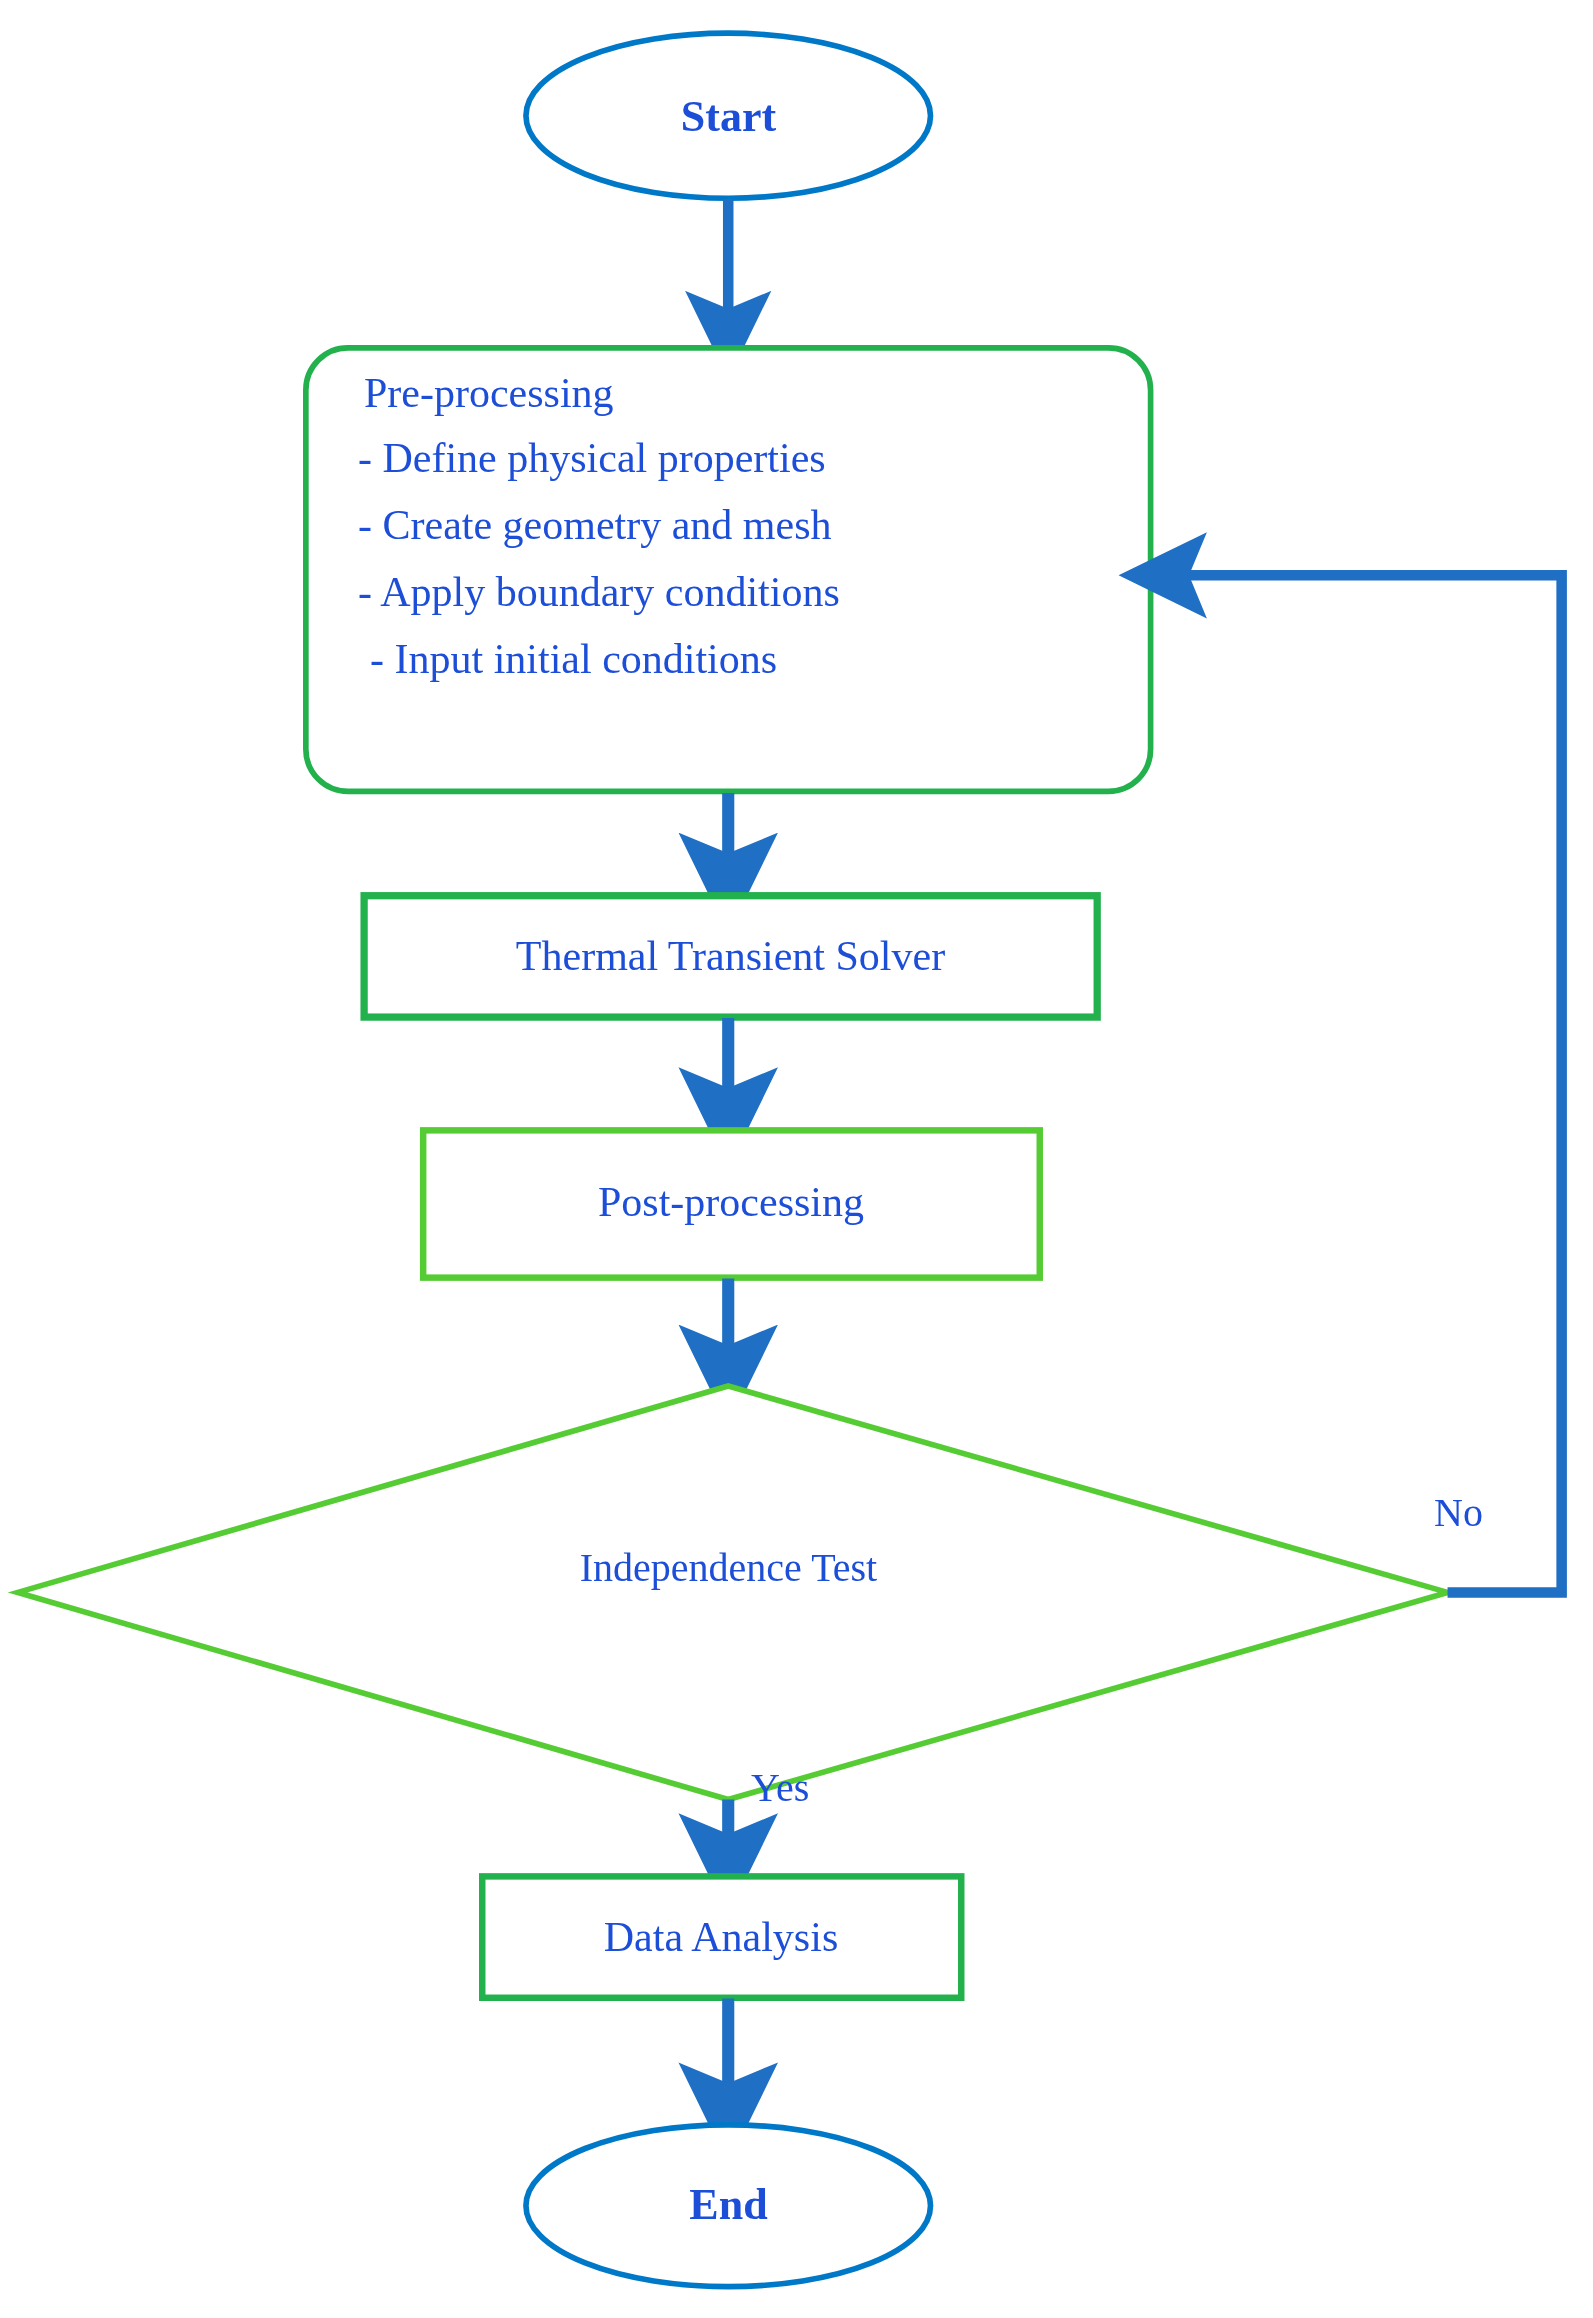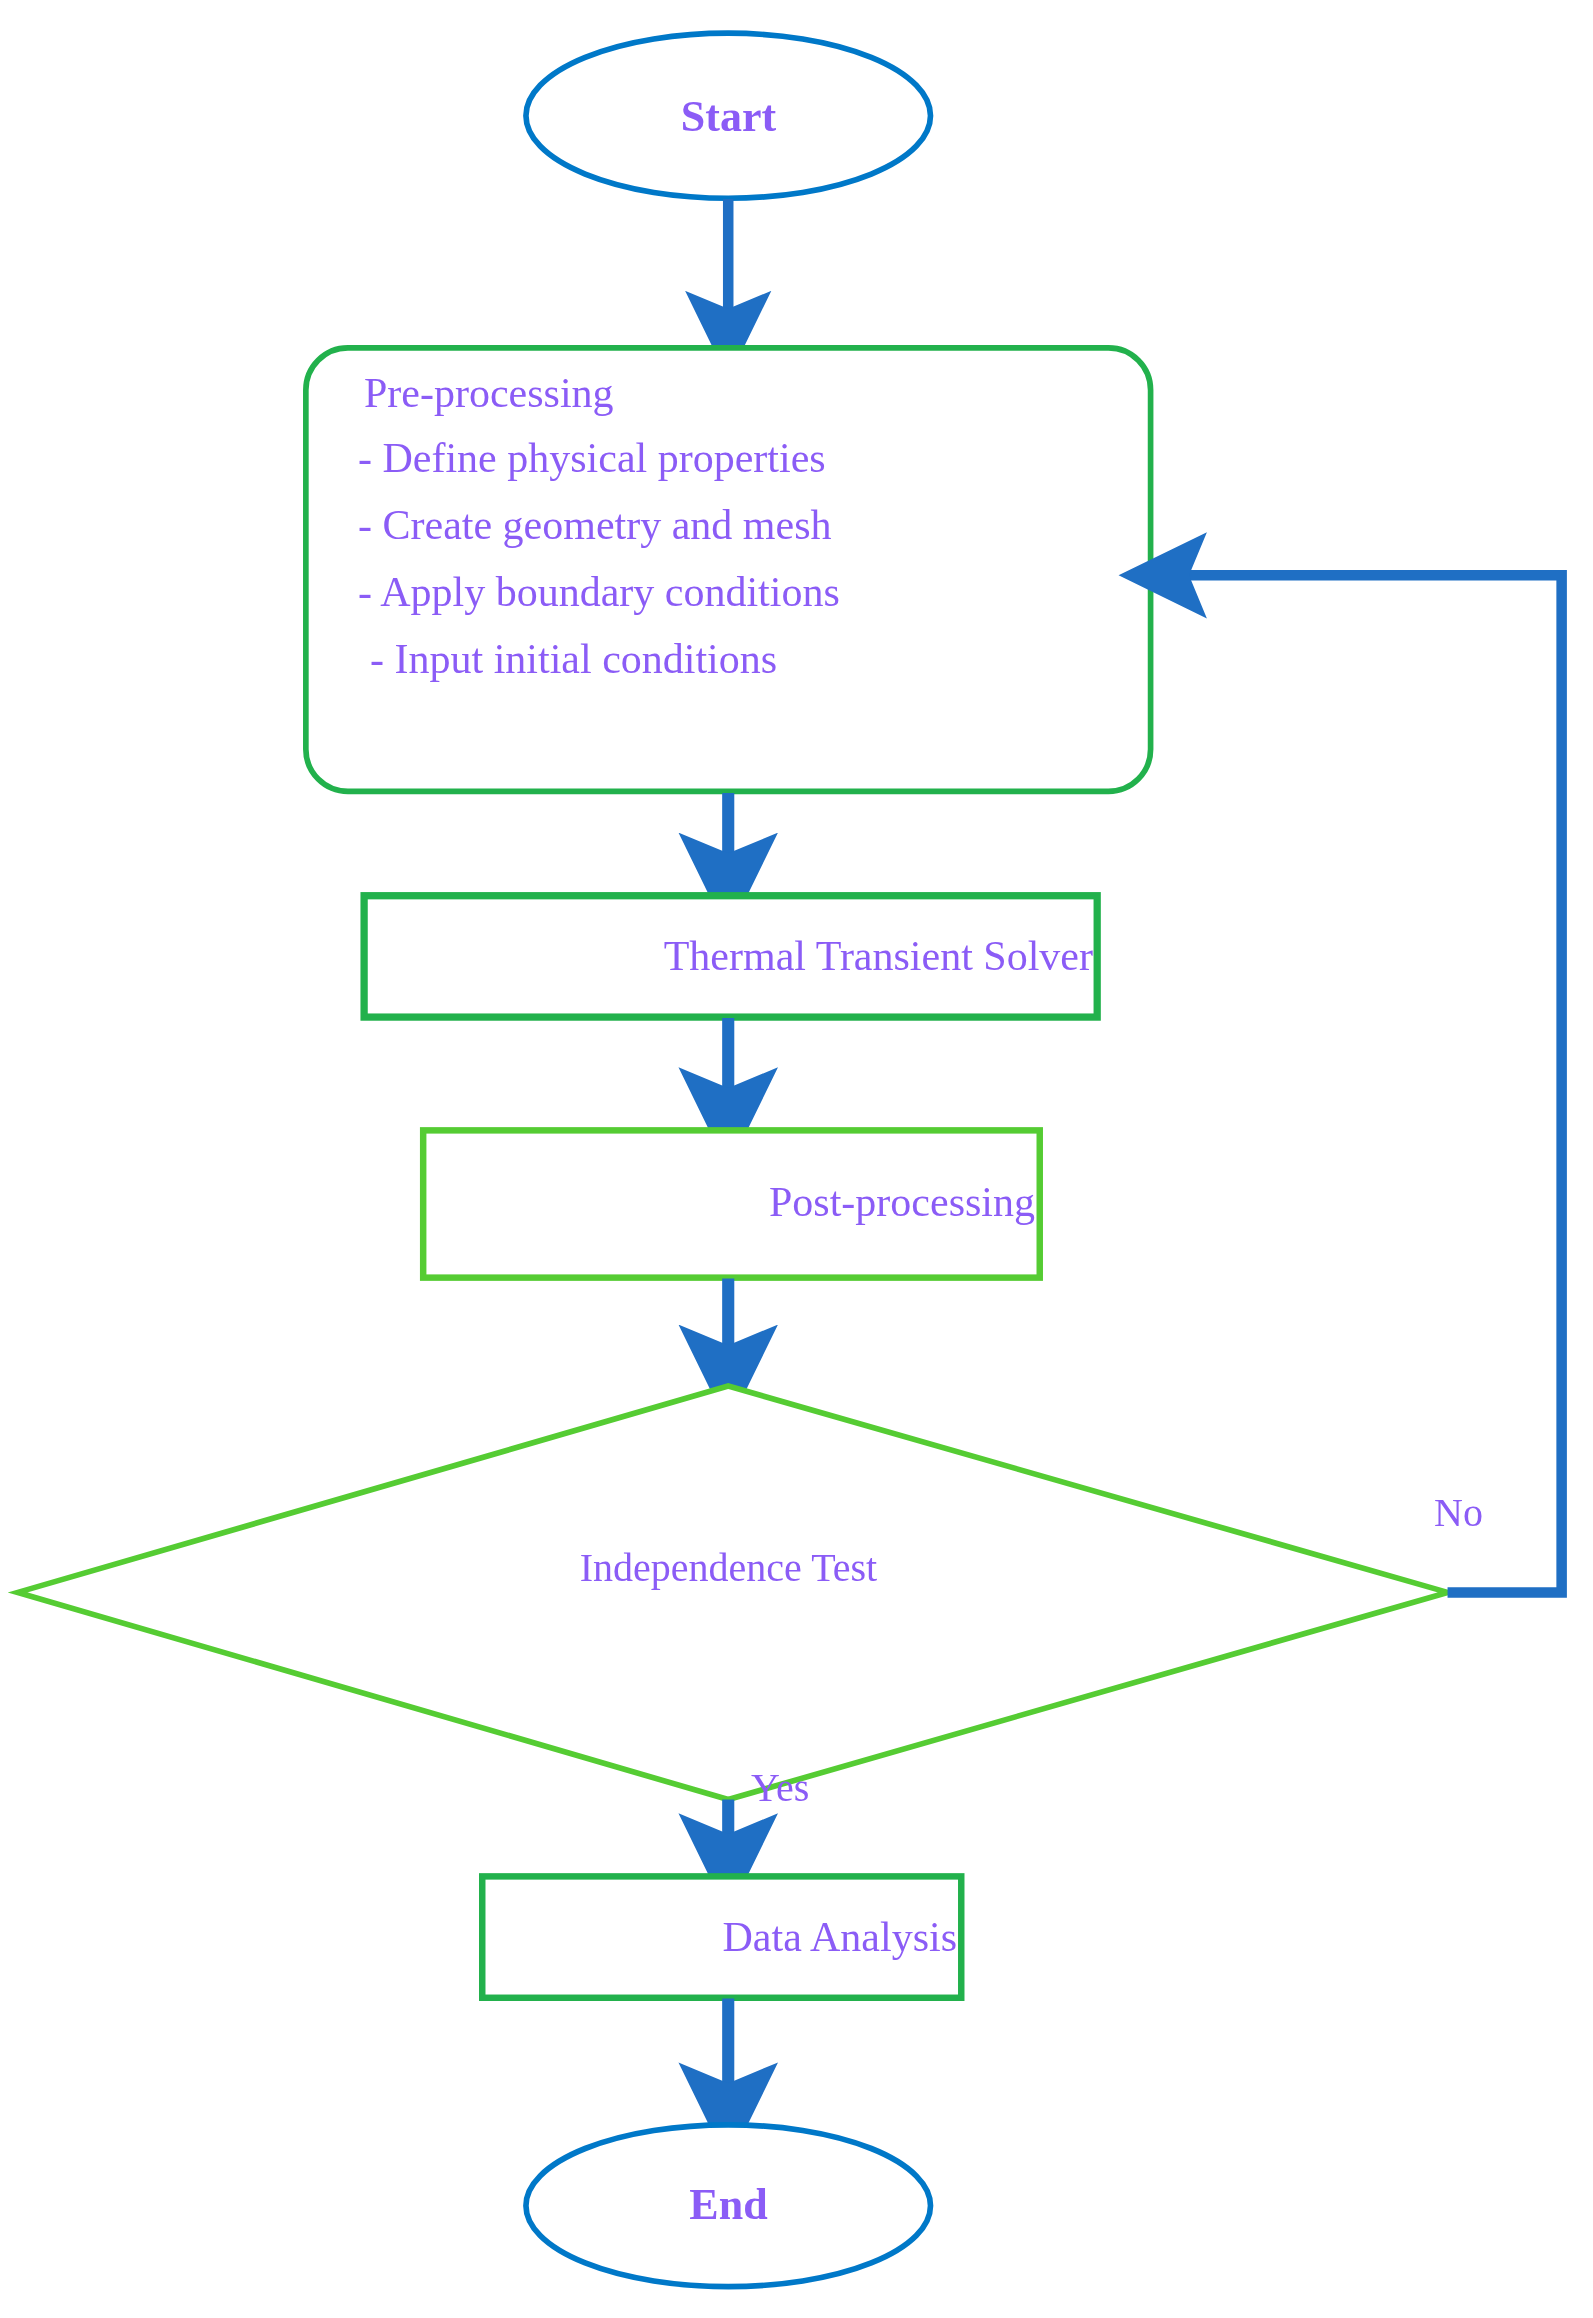--- a/index.html
+++ b/index.html
@@ -23,33 +23,33 @@
   svg.chart-layer {
     position: absolute;
     left: 0;
     top: 0;
     width: 1594px;
     height: 2319px;
   }
   .node-label {
     position: absolute;
     font-family: "Liberation Serif", "DejaVu Serif", serif;
-    color: #8b5cf6;
+    color: #1d4ed8;
     white-space: pre;
     line-height: 1.16;
     pointer-events: none;
   }
   .terminator-label {
     font-weight: bold;
     font-size: 44px;
     text-align: center;
   }
   .process-label {
     font-size: 42px;
-    text-align: right;
+    text-align: center;
   }
   .decision-label {
     font-size: 40px;
     text-align: center;
   }
   .preproc-label {
     font-size: 42px;
     text-align: left;
   }
   .edge-label {

